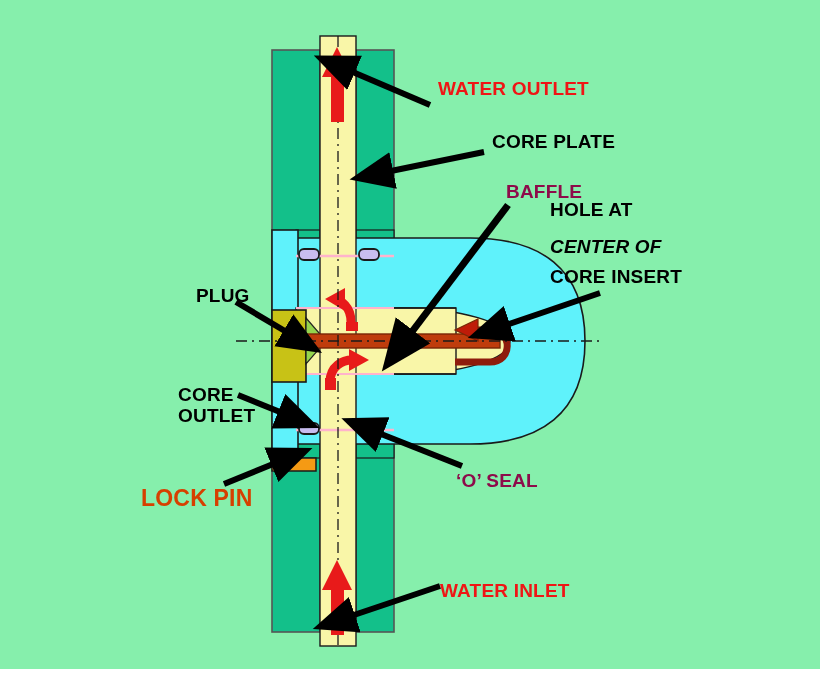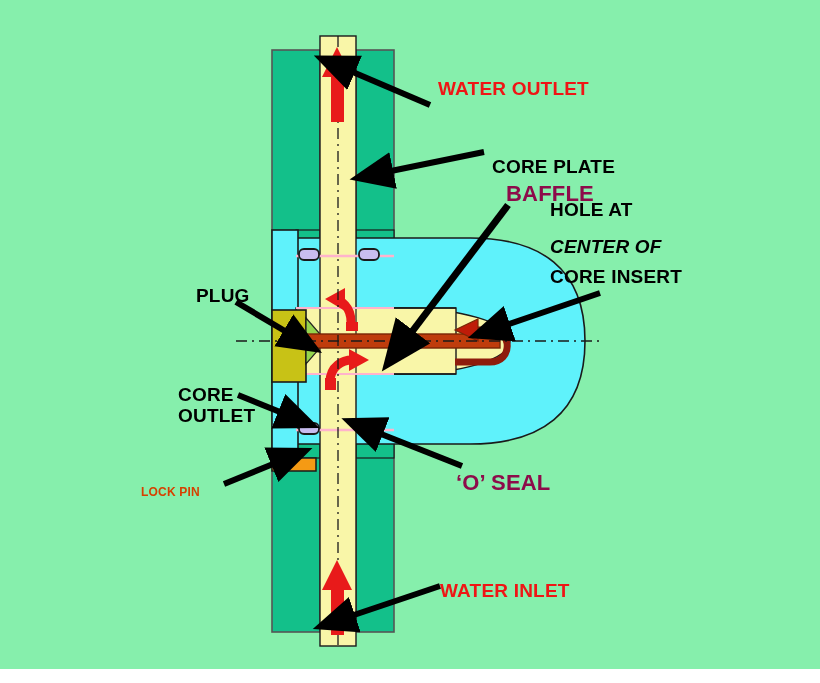--- a/index.html
+++ b/index.html
@@ -25,22 +25,22 @@
   .lbl {
     position: absolute;
     font-family: "Liberation Sans", sans-serif;
     font-weight: bold;
     white-space: pre;
     line-height: 1.18;
     letter-spacing: 0.2px;
   }
   .lbl-red    { color: #ef1515; font-size: 19px; }
   .lbl-black  { color: #000000; font-size: 19px; }
-  .lbl-purple { color: #8d0b4a; font-size: 22px; }
-  .lbl-orange { color: #d64000; font-size: 12px; }
+  .lbl-purple { color: #8d0b4a; font-size: 19px; }
+  .lbl-orange { color: #d64000; font-size: 23px; }
 </style>
 </head>
 <body>
 
 <div id="stage">
 
   <svg class="layer" viewBox="0 0 820 683">
     <defs>
       <marker id="arrowhead-black" markerWidth="9" markerHeight="9" refX="1.2" refY="3.1" orient="auto" markerUnits="strokeWidth">
         <path d="M0,0 L0,6.2 L7.4,3.1 z" fill="#000000"></path>
@@ -173,21 +173,21 @@
     <g>
       <line x1="462" y1="466" x2="376" y2="432" stroke="#000000" stroke-width="6" marker-end="url(#arrowhead-black)"></line>
     </g>
     <g>
       <line x1="440" y1="586" x2="348" y2="617" stroke="#000000" stroke-width="6" marker-end="url(#arrowhead-black)"></line>
     </g>
   </svg>
 
   <div class="lbl lbl-red" style="left:438px; top:78px;">WATER OUTLET</div>
 
-  <div class="lbl lbl-black" style="left:492px; top:131px;margin-top:25px;">CORE PLATE</div>
+  <div class="lbl lbl-black" style="left:492px; top:131px;">CORE PLATE</div>
 
   <div class="lbl lbl-purple" style="left:506px; top:181px;">BAFFLE</div>
 
   <div>
     <div class="lbl lbl-black" style="left:550px; top:199px;">HOLE AT</div>
     <div class="lbl lbl-black" style="left:550px; top:236px;font-style:italic;">CENTER OF</div>
     <div class="lbl lbl-black" style="left:550px; top:242px;margin-top:24px;">CORE INSERT</div>
   </div>
 
   <div class="lbl lbl-black" style="left:196px; top:285px;">PLUG</div>

